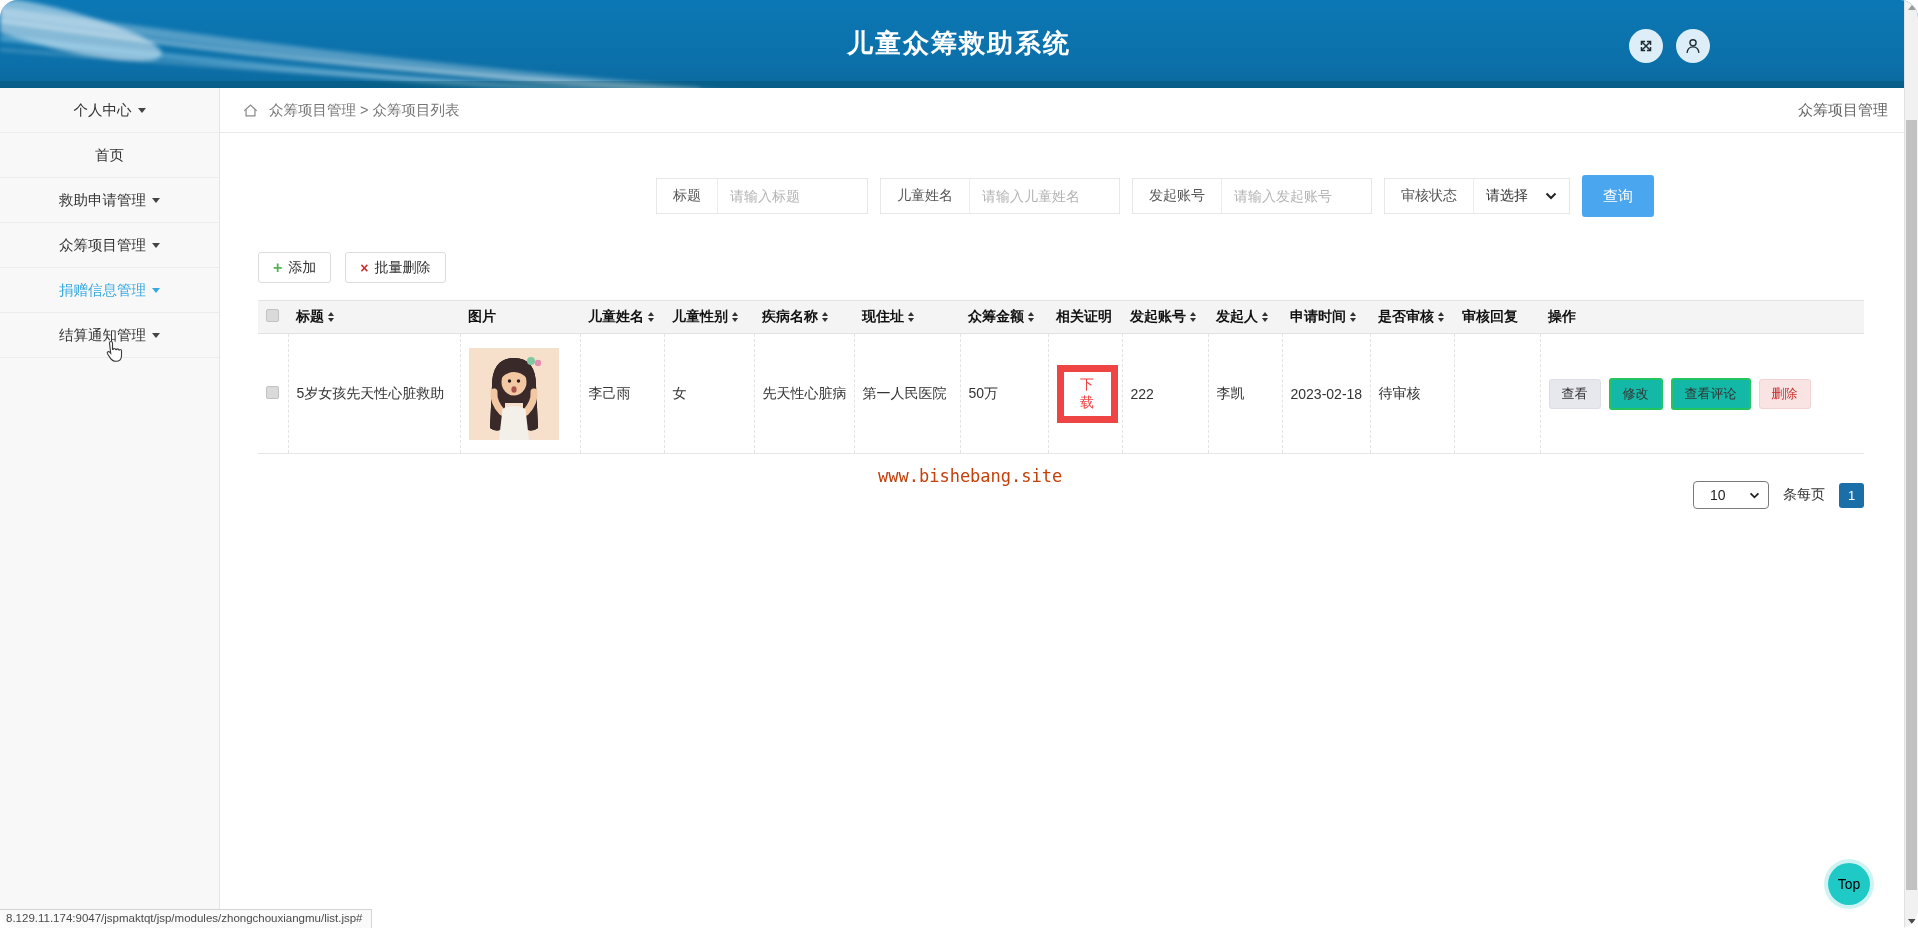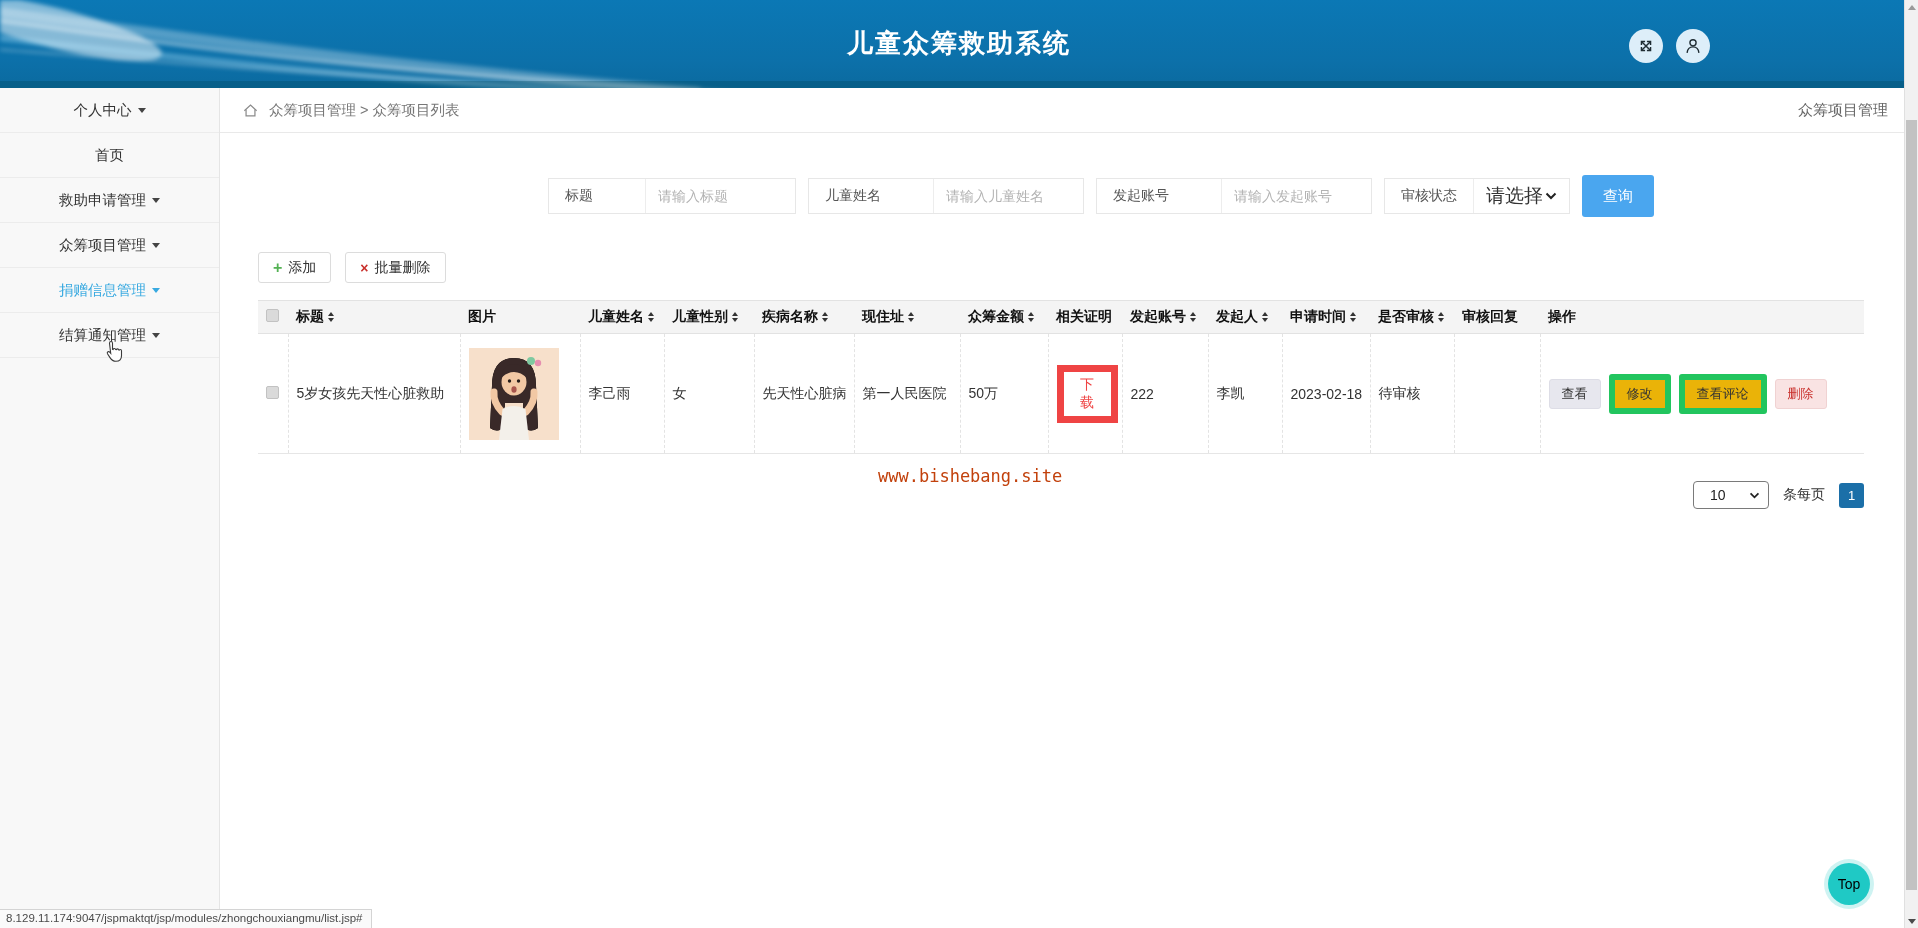--- a/index.html
+++ b/index.html
@@ -1,18 +1,18 @@
 <!DOCTYPE html>
 <html><head>
 <meta charset="utf-8">
 <style>
   * { margin:0; padding:0; box-sizing:border-box; }
   html,body { width:1918px; height:928px; overflow:hidden; background:#fff;
     font-family:"Liberation Sans","DejaVu Sans",sans-serif; }
-  .app { position:relative; width:1918px; height:928px; overflow:hidden; }
+  .app { position:relative; width:1918px; height:928px; overflow:hidden;border-radius:18px; }
 
   
   .header { position:absolute; left:0; top:0; width:100%; height:88px;
     background:linear-gradient(180deg,#0b78b5 0%,#0c70a9 70%,#0b6a9f 100%); }
   .header::after { content:""; position:absolute; left:0; bottom:0; width:100%; height:7px;
     background:rgba(0,70,85,.30); }
   .streaks { position:absolute; left:0; top:0; filter:blur(2px); }
   .app-title { position:absolute; left:0; right:0; top:26px; text-align:center;
     color:#fff; font-size:26px; font-weight:700; letter-spacing:2px; }
   .header-icons { position:absolute; right:208px; top:29px; display:flex; gap:13px; }
@@ -38,24 +38,24 @@
   .crumb-right { margin-left:auto; color:#666; font-size:15px; }
 
   
   .main { position:absolute; left:220px; top:133px; right:0; bottom:0; background:#fff; }
 
   
   .filter-row { position:absolute; top:42px; right:264px; display:flex; gap:12px; align-items:center; }
   .fgroup { display:flex; height:36px; border:1px solid #e7e7e7; background:#fff; align-items:stretch; }
   .flabel { display:flex; align-items:center; padding:0 16px; font-size:14px; color:#555; white-space:nowrap; }
   .fgroup input { border:none; border-left:1px solid #ededed; outline:none; width:150px;
-    padding:0 12px; font-size:14px; color:#333; font-family:inherit;margin-left:36px; }
+    padding:0 12px; font-size:14px; color:#333; font-family:inherit; }
   .fgroup input::placeholder { color:#b3b3b3; }
   .fselect { display:flex; align-items:center; justify-content:space-between; gap:2px;
-    border-left:1px solid #ededed; width:96px; padding:0 12px; font-size:19px; color:#333; cursor:pointer; }
+    border-left:1px solid #ededed; width:96px; padding:0 12px; font-size:14px; color:#333; cursor:pointer; }
   .btn-search { width:72px; height:42px; background:#4aa6ef; color:#fff; border:none;
     border-radius:3px; font-size:15px; cursor:pointer; font-family:inherit; }
 
   
   .toolbar { position:absolute; top:119px; left:38px; display:flex; gap:14px; }
   .tbtn { height:31px; padding:0 14px; background:#fff; border:1px solid #dcdcdc; border-radius:3px;
     font-size:14px; color:#333; display:flex; align-items:center; gap:6px; cursor:pointer; font-family:inherit; }
   .plus { color:#54b254; font-weight:700; font-size:16px; }
   .cross { color:#c9302c; font-weight:700; font-size:14px; }
 
@@ -73,21 +73,21 @@
   .sort-icon .dn { border-top:4.5px solid #333; border-bottom:0; }
   .cbx { display:inline-block; width:13px; height:13px; background:#dadada; border:1px solid #c2c2c2;
     border-radius:2px; cursor:pointer; }
   .photo { width:90px; height:92px; display:block; }
   .dl-btn { display:inline-block; padding:4px 12px; border:7px solid #ef4444; background:#fff;
     font-size:14px; color:#ef4444; cursor:pointer; font-family:inherit; }
   .actions { display:flex; gap:8px; align-items:center; }
   .abtn { border:none; border-radius:3px; padding:5px 12px; font-size:13px; color:#333;
     cursor:pointer; white-space:nowrap; font-family:inherit; }
   .a-view { background:#e7e7ee; border:1px solid #dddde6; }
-  .a-edit, .a-comments { background:#eab308; border:6px solid #22c55e; }
+  .a-edit, .a-comments { background:#14b8a6; border:2px solid #22c55e; }
   .a-del { background:#f9e3e3; border:1px solid #f0d2d2; color:#c9302c; }
 
   
   .watermark { position:absolute; top:333px; left:658px; font-family:"DejaVu Sans Mono","Liberation Mono",monospace;
     font-size:17px; color:#c2410c; }
 
   
   .pager { position:absolute; top:348px; right:54px; display:flex; align-items:center; gap:14px; }
   .psize { width:76px; height:28px; border:1px solid #7a7a7a; border-radius:4px; background:#fff;
     display:flex; align-items:center; justify-content:space-between; padding:0 8px 0 16px;

